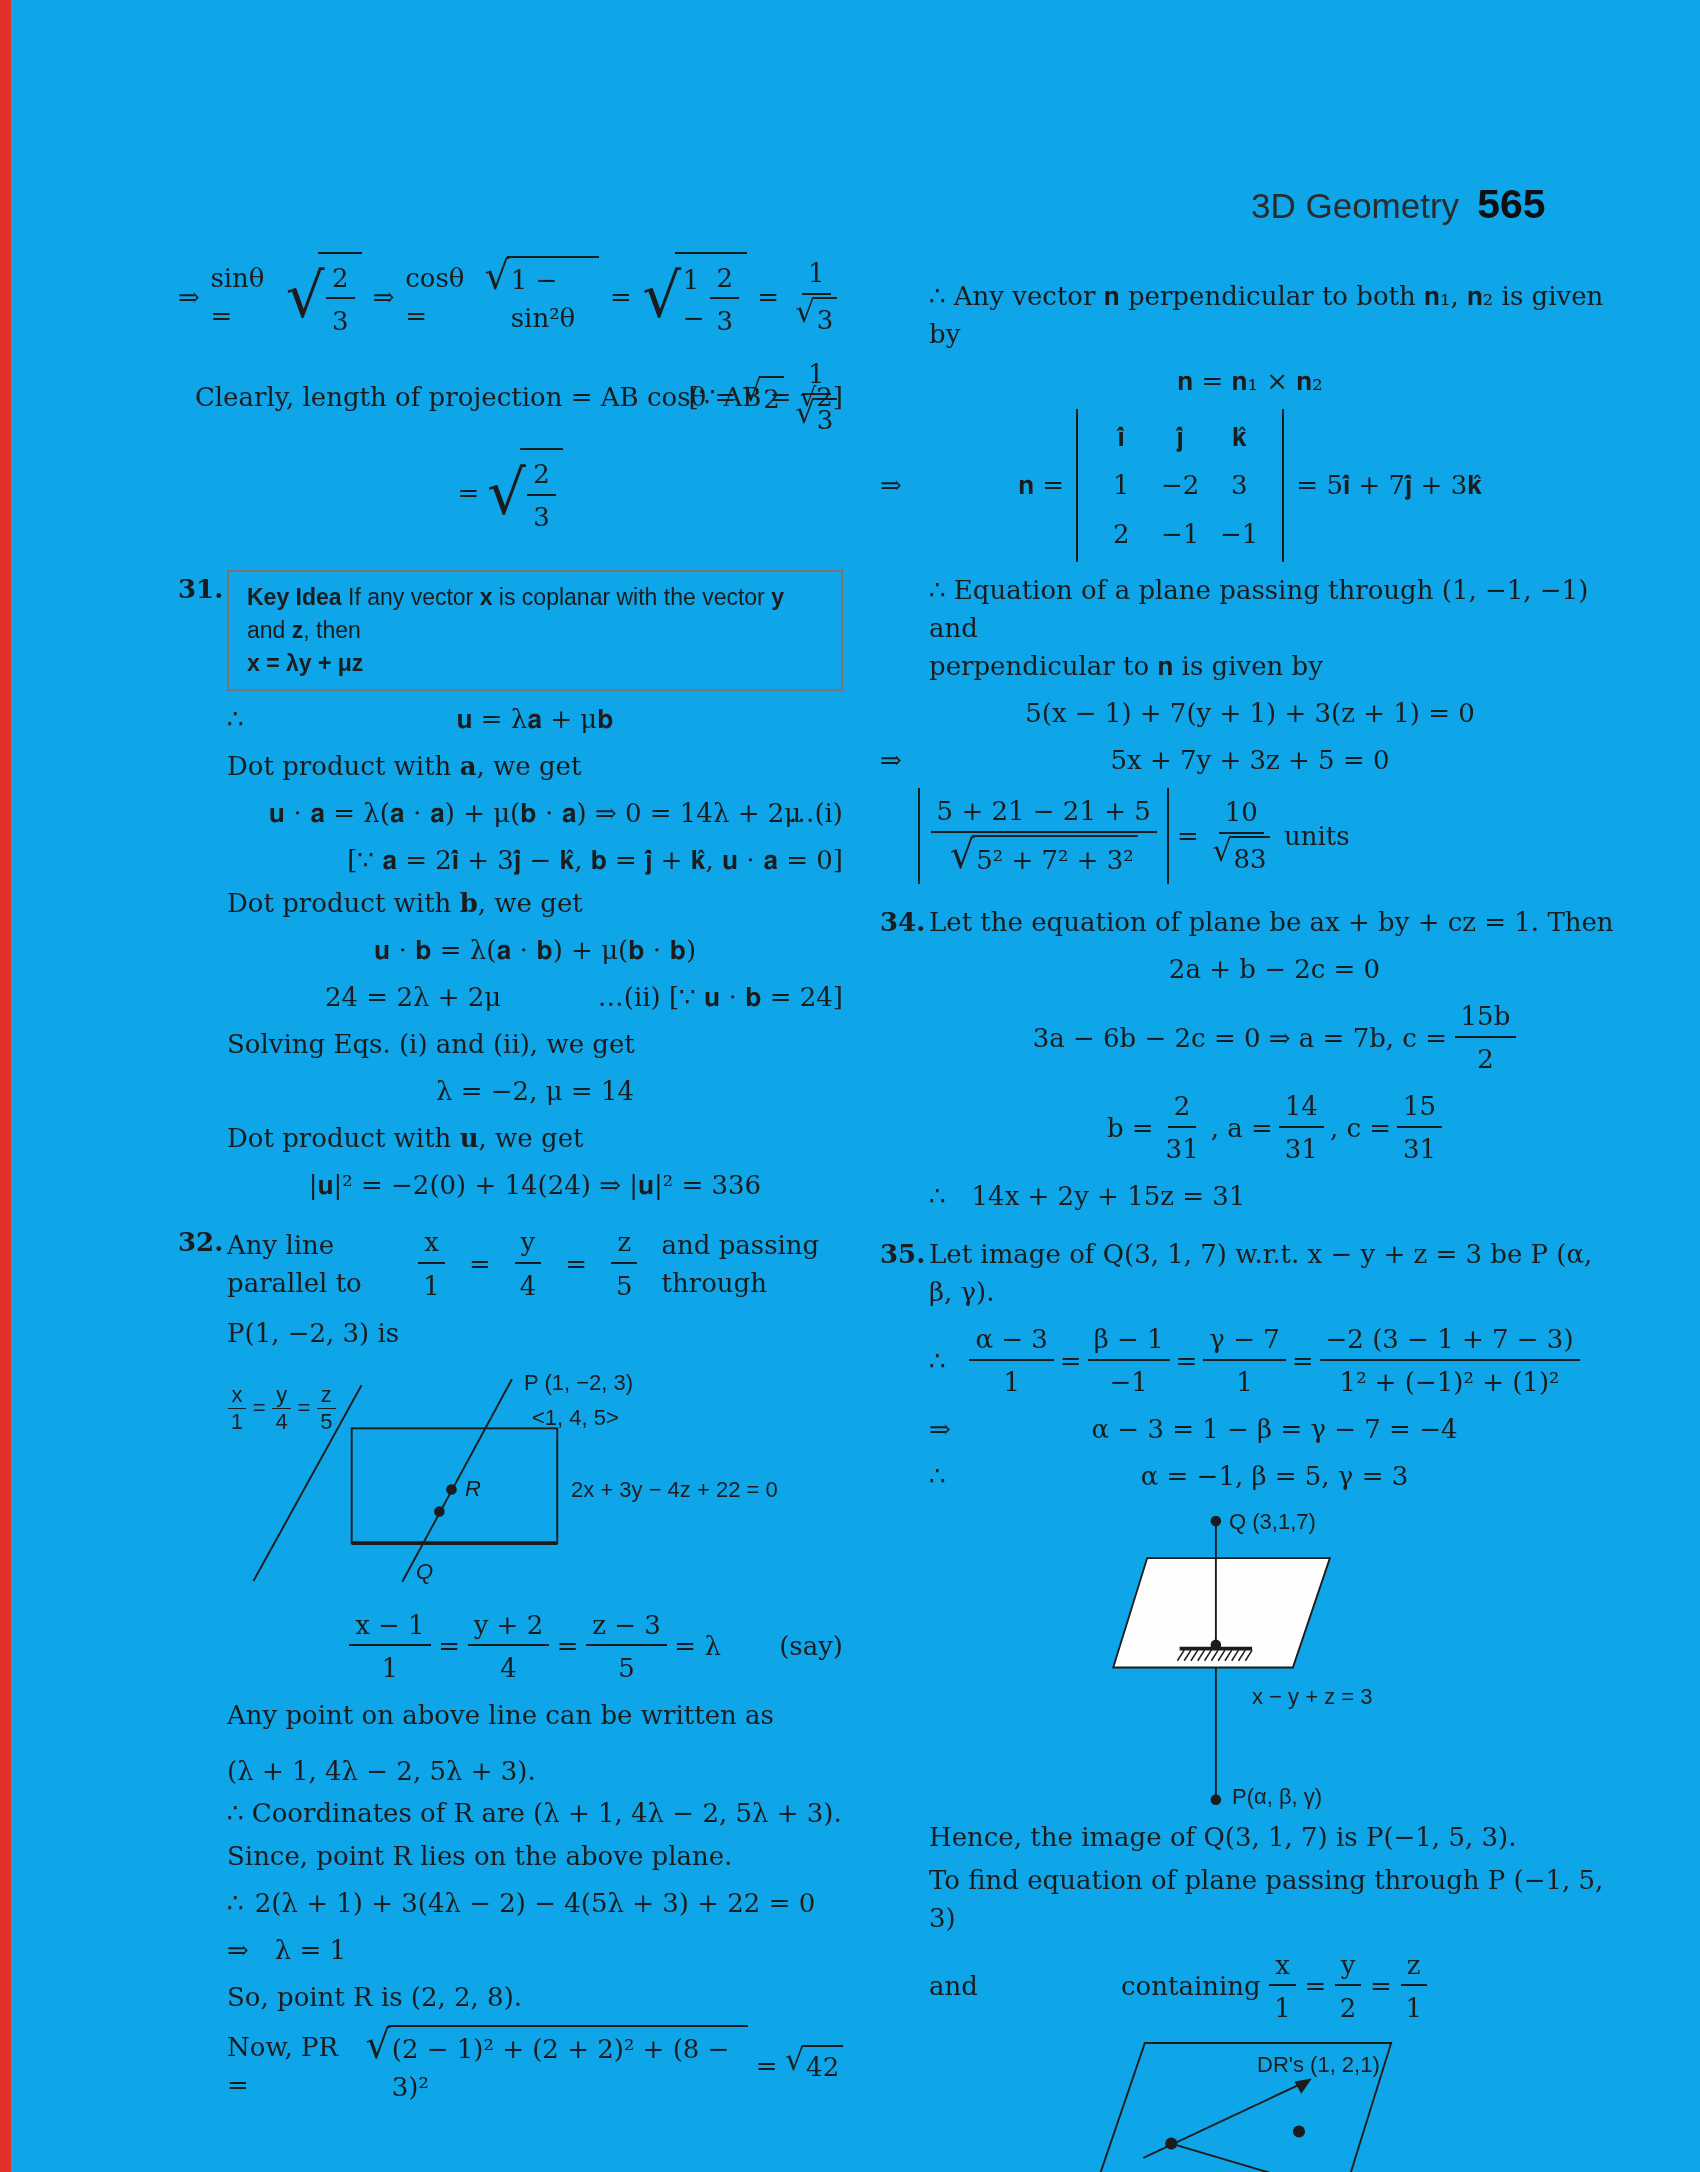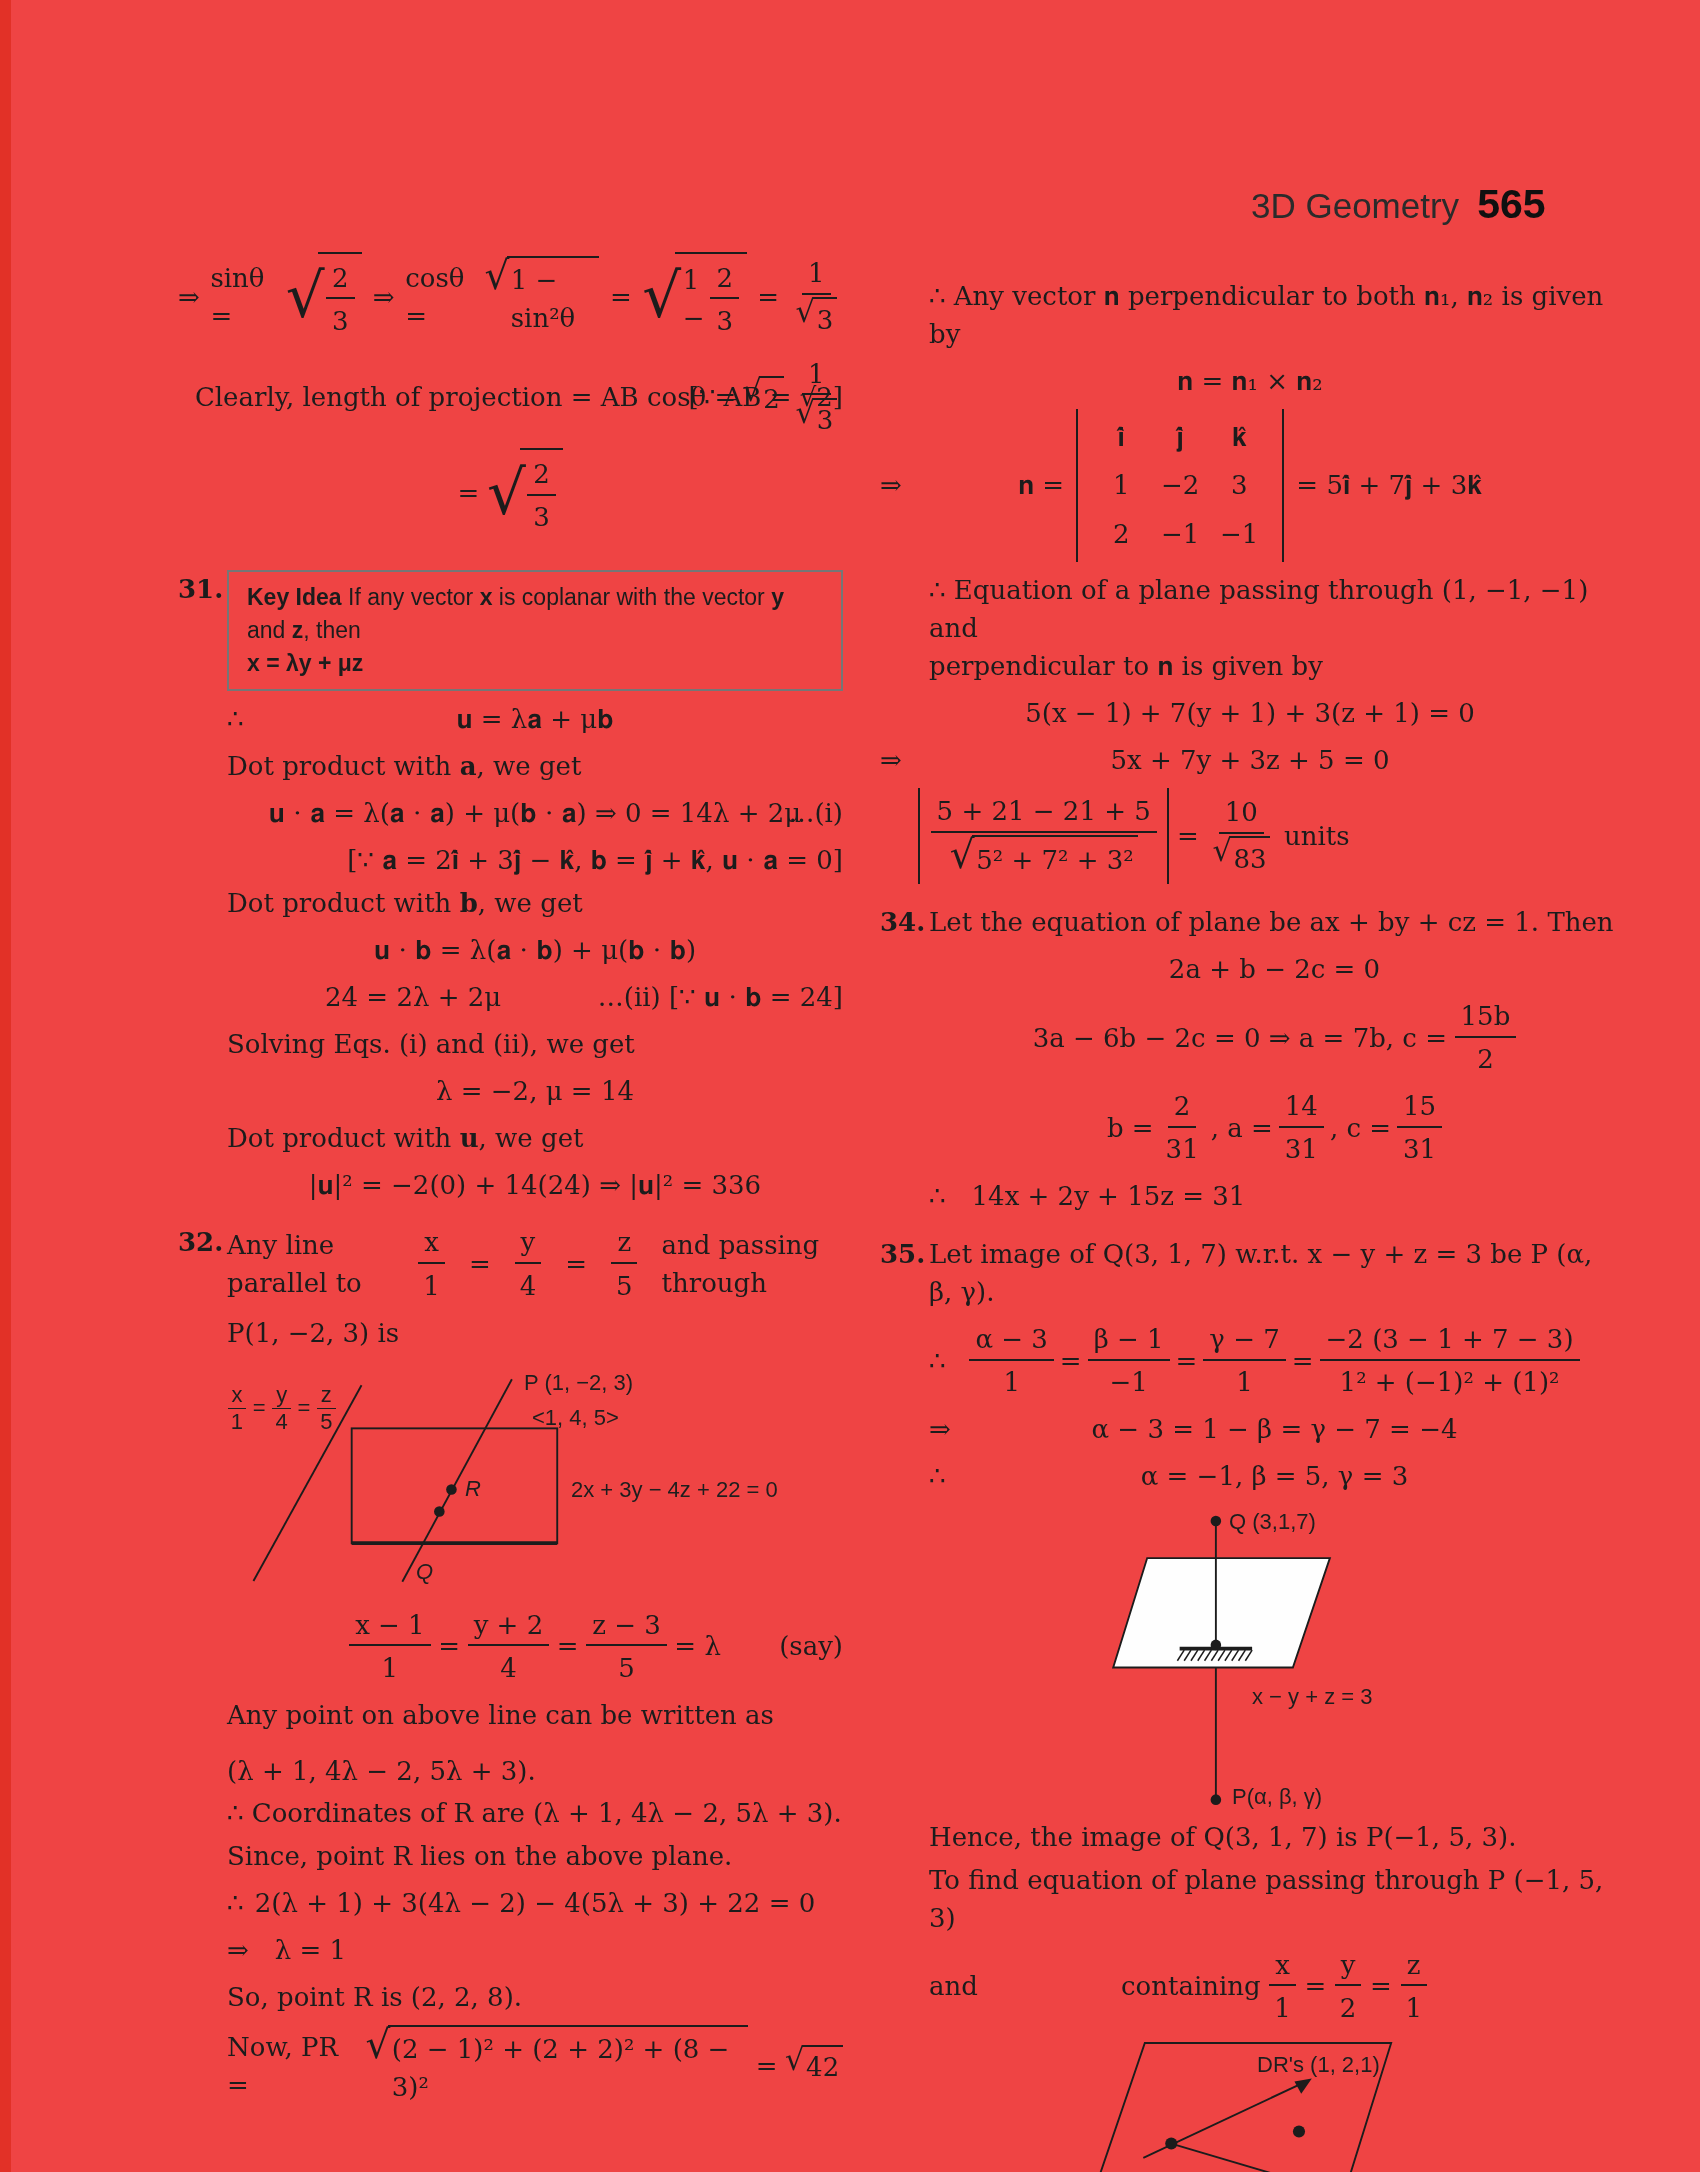--- a/index.html
+++ b/index.html
@@ -1,16 +1,16 @@
 <!DOCTYPE html>
 <html style="font-size:12px"><head>
 <meta charset="utf-8">
 <style>
   html,body{margin:0;padding:0;background:#ffffff;}
-  .page{position:relative;width:1700px;height:2172px;background:#ef4444;overflow:hidden;
+  .page{position:relative;width:1700px;height:2172px;background:#0ea5e9;overflow:hidden;
         font-family:"DejaVu Serif","DejaVu Sans",serif;color:#1c1c1c;}
   .spine{position:absolute;left:0;top:0;width:10.6px;height:2172px;background:#e23127;}
   .hdr{position:absolute;left:1251px;top:181px;display:flex;align-items:baseline;gap:18px;
        font-family:"Liberation Sans","DejaVu Sans",sans-serif;}
   .hdr .chap{font-size:35px;color:#2b2b2b;}
   .hdr .pg{font-size:41px;font-weight:bold;color:#101010;}
   .col{position:absolute;font-size:26px;line-height:38px;}
   .colL{left:178px;top:243px;width:665px;}
   .colR{left:880px;top:272px;width:740px;}
   .qb{position:relative;padding-left:49px;margin-top:19.6px;}

